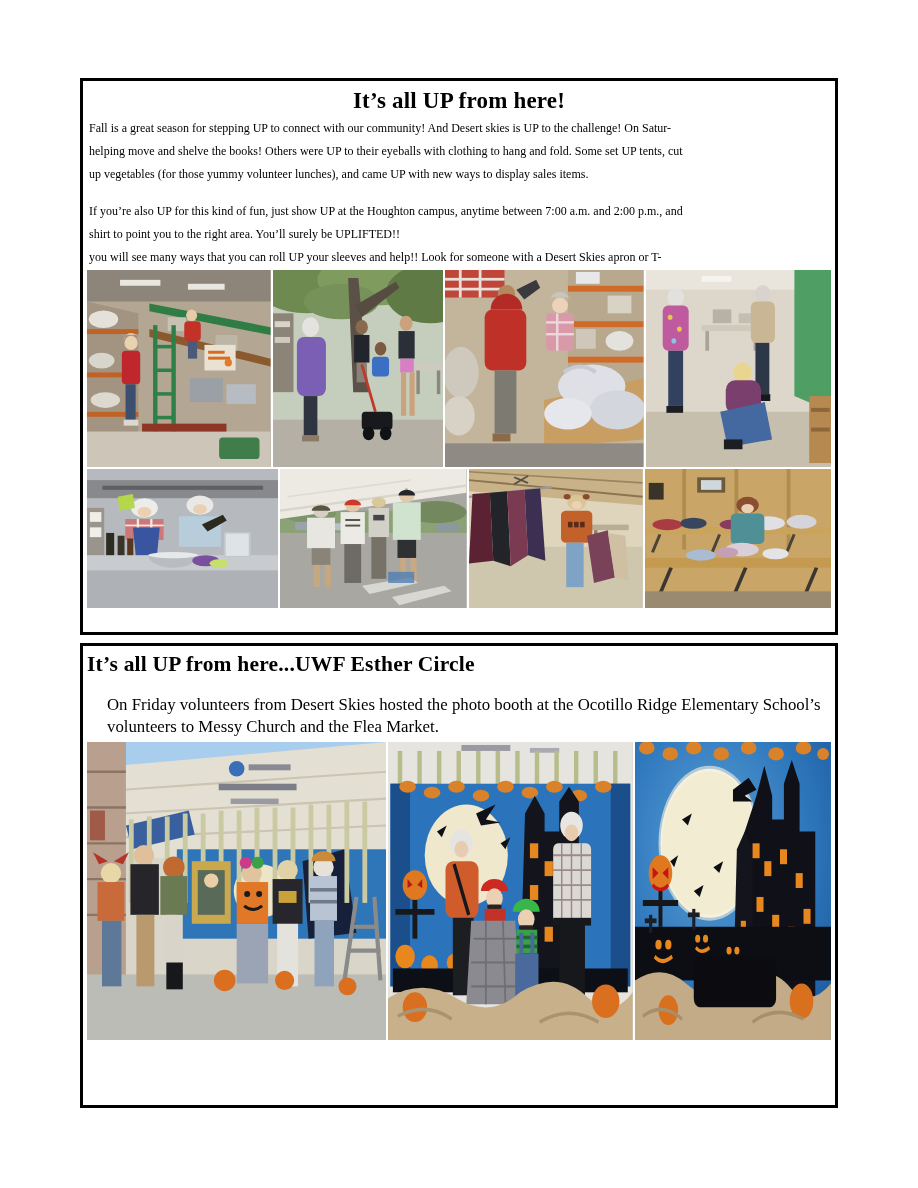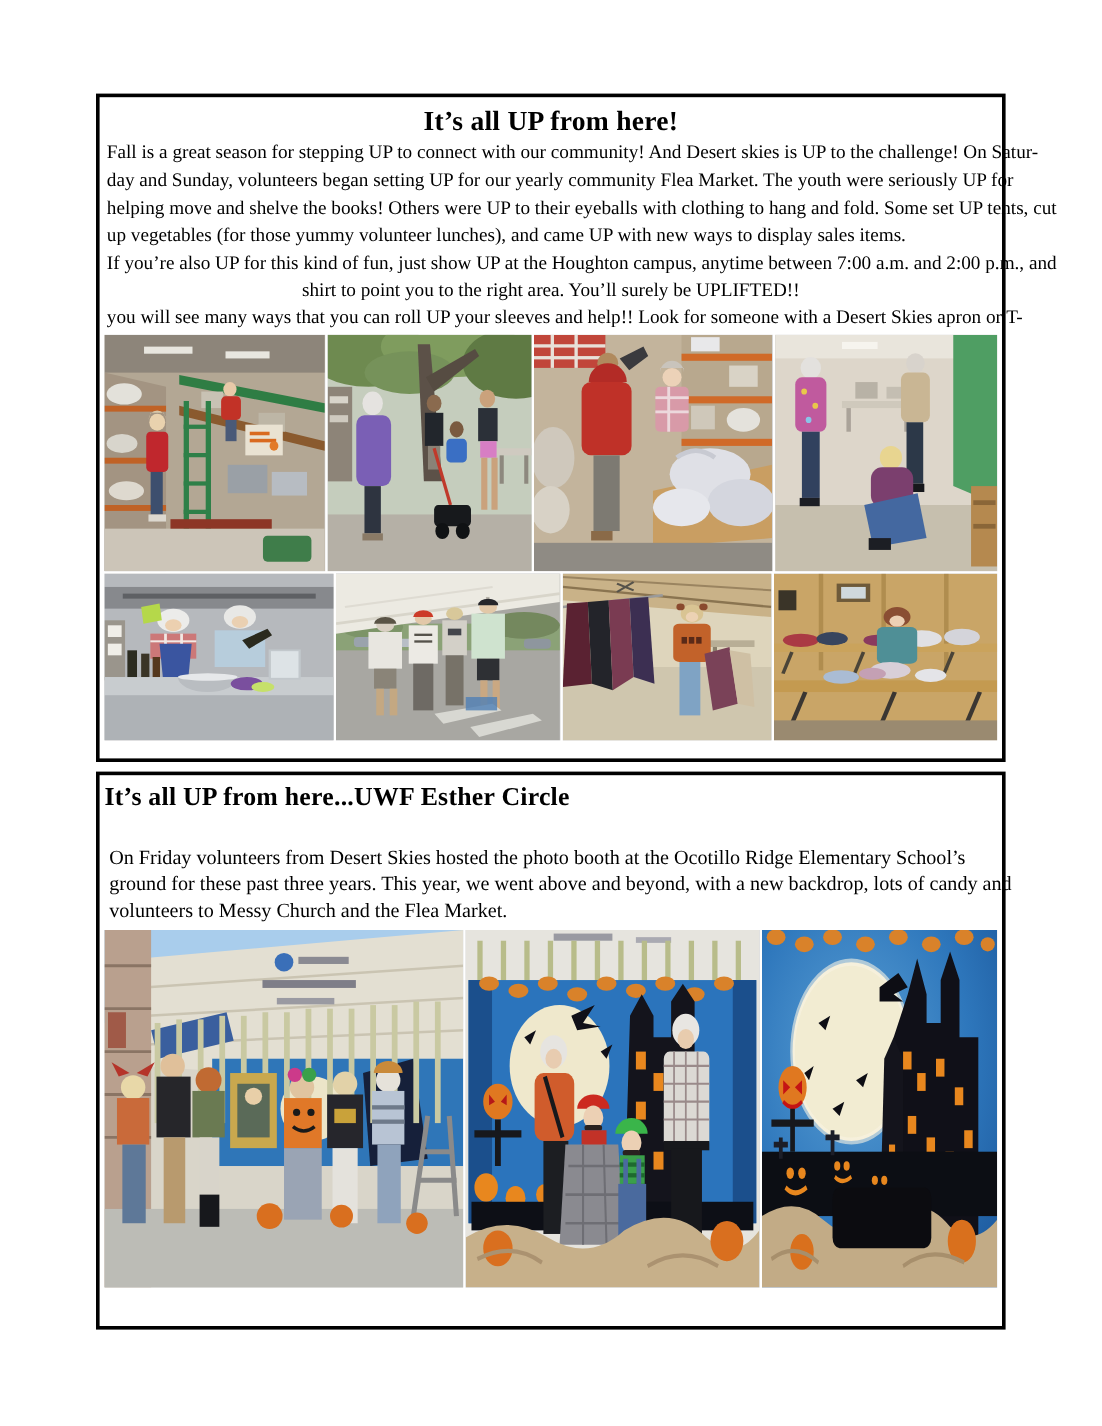--- a/index.html
+++ b/index.html
@@ -3,45 +3,44 @@
 <meta charset="utf-8">
 <style>
   html,body{margin:0;padding:0;background:#fff;}
   .page{position:relative;width:890px;height:1188px;background:#ffffff;
         font-family:"Liberation Serif",serif;color:#000;overflow:hidden;}
   .box{position:absolute;left:80px;width:758px;border:3px solid #000;background:#fff;box-sizing:border-box;}
   .box1{top:78px;height:557px;}
   .box2{top:643px;height:465px;}
   .title1{font-size:23px;font-weight:bold;text-align:center;margin:7px 4px 3px;letter-spacing:.2px;}
   .title2{font-size:21.5px;font-weight:bold;margin:6px 4px 0;letter-spacing:.2px;}
-  .para{padding:0 6px;font-size:16px;line-height:22.9px;}
+  .para{padding:0 6px;font-size:12px;line-height:22.9px;}
   .para .line{white-space:nowrap;}
-  .para2{text-align:center;}
-  .box2 .para{margin-top:27px;font-size:16.8px;line-height:22.2px;padding:0 8px;}
+  .para2{margin-top:14px;}
+  .box2 .para{margin-top:17px;font-size:16.8px;line-height:22.2px;padding:0 24px;}
   .collage{margin:2px 4px 0;}
   .collage-row{display:flex;gap:2px;}
   .collage-row + .collage-row{margin-top:2px;}
   .row1 .ph{height:197px;}
   .row2 .ph{height:139px;}
   .collage2{display:flex;gap:2px;margin:4px 4px 0;}
   .collage2 .ph{height:298px;}
   .ph{position:relative;overflow:hidden;flex:1 1 0;background:#ccc;}
   .ph svg{position:absolute;inset:0;width:100%;height:100%;display:block;}
 </style>
 </head>
 <body>
 
 <div class="page">
 
   <section class="box box1">
     <h1 class="title1">It’s all UP from here!</h1>
 
     <div class="para">
       <div class="line">Fall is a great season for stepping UP to connect with our community! And Desert skies is UP to the challenge! On Satur-</div>
-      <div class="line">day and Sunday, volunteers began setting UP for our yearly community Flea Market. The youth were seriously UP for</div>
       <div class="line">helping move and shelve the books! Others were UP to their eyeballs with clothing to hang and fold. Some set UP tents, cut</div>
       <div class="line">up vegetables (for those yummy volunteer lunches), and came UP with new ways to display sales items.</div>
     </div>
 
     <div class="para para2">
       <div class="line">If you’re also UP for this kind of fun, just show UP at the Houghton campus, anytime between 7:00 a.m. and 2:00 p.m., and</div>
       <div class="line">shirt to point you to the right area. You’ll surely be UPLIFTED!!</div>
       <div class="line">you will see many ways that you can roll UP your sleeves and help!!  Look for someone with a Desert Skies apron or T-</div>
     </div>
 
@@ -343,21 +342,20 @@
         </figure>
       </div>
     </div>
   </section>
 
   <section class="box box2">
     <h2 class="title2">It’s all UP from here...UWF Esther Circle</h2>
 
     <div class="para">
       <div class="line">On Friday volunteers from Desert Skies hosted the photo booth at the Ocotillo Ridge Elementary School’s</div>
-      <div class="line">ground for these past three years. This year, we went above and beyond, with a new backdrop, lots of candy and</div>
       <div class="line">volunteers to Messy Church and the Flea Market.</div>
     </div>
 
     <div class="collage2">
 
       <figure class="ph" style="flex-grow:301;margin:0" title="Costumed volunteers lined up outside Ocotillo Ridge Elementary School">
         <svg viewBox="0 0 100 100" preserveAspectRatio="none">
           <rect width="100" height="100" fill="#d9d5c9"></rect>
           <rect x="0" y="0" width="100" height="26" fill="#a9cdec"></rect>
           <polygon points="10,8 100,0 100,44 10,38" fill="#e3dfd2"></polygon>

